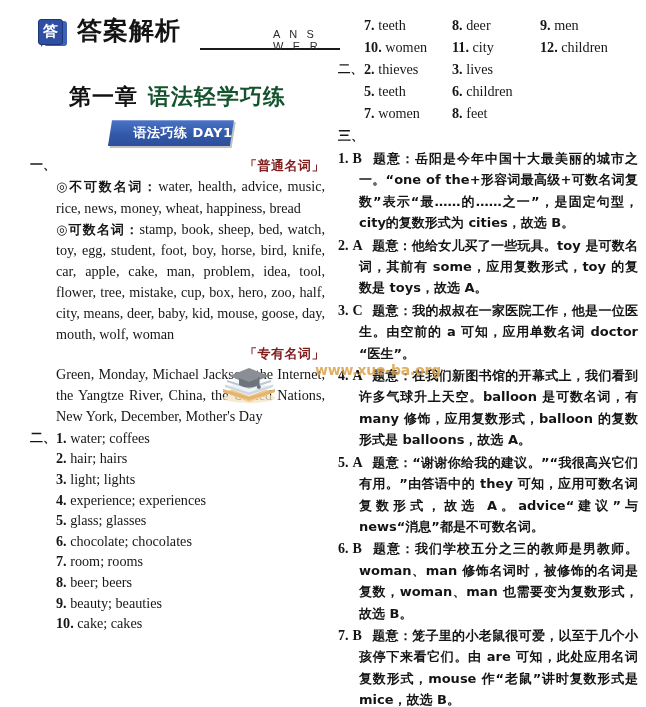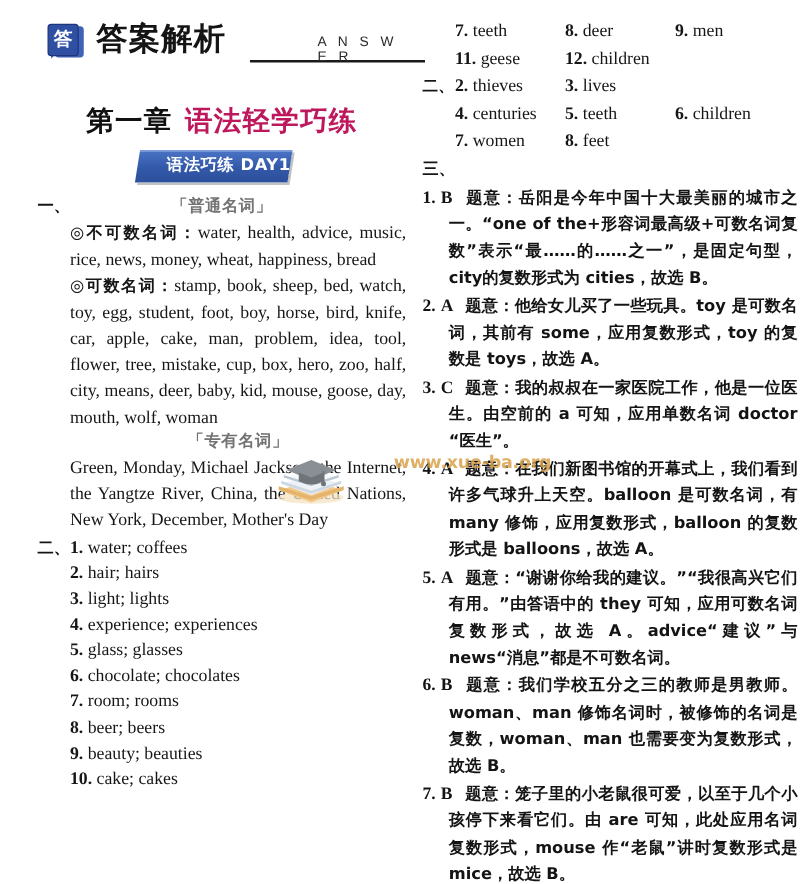--- a/index.html
+++ b/index.html
@@ -98,21 +98,21 @@
   .masthead-rule {
     position: absolute;
     left: 170px;
     top: 38px;
     width: 140px;
     height: 2px;
     background: #1a1a1a;
   }
   .masthead-sub {
     position: absolute;
-    left: 224px;
+    left: 243px;
     top: 18px;
     font-family: "Liberation Sans", sans-serif;
     font-size: 11px;
     letter-spacing: 3.2px;
     color: #2a2a2a;
   }
 
   .chapter-line {
     position: relative;
     text-align: center;
@@ -124,21 +124,21 @@
     font-family: "DejaVu Sans", sans-serif;
     font-weight: bold;
     font-size: 22px;
     color: #111111;
     letter-spacing: 1px;
   }
   .chapter-name {
     font-family: "DejaVu Sans", sans-serif;
     font-weight: bold;
     font-size: 22px;
-    color: #be185d;
+    color: #14532d;
     letter-spacing: 1px;
     margin-left: 10px;
   }
 
   .day-badge-wrap {
     position: relative;
     height: 34px;
     margin-top: 8px;
   }
   .day-badge {
@@ -175,25 +175,25 @@
   .sec-marker {
     position: absolute;
     left: 0;
     top: 0;
     font-family: "DejaVu Sans", sans-serif;
     font-size: 13px;
     font-weight: bold;
     color: #141414;
   }
   .subhead {
-    text-align: center;
-    font-family: "DejaVu Sans", sans-serif;
-    font-weight: bold;
-    font-size: 13px;
-    color: #737373;
+    text-align: right;
+    font-family: "DejaVu Sans", sans-serif;
+    font-weight: bold;
+    font-size: 13px;
+    color: #7f1d1d;
     letter-spacing: .5px;
     line-height: 20px;
   }
   .para {
     font-family: "Liberation Serif", serif;
     font-size: 14.2px;
     line-height: 20.8px;
     text-align: justify;
     text-justify: inter-word;
     color: #161616;
@@ -356,31 +356,31 @@
 
     <div id="answers-grid" style="margin-top:14px;">
         <div class="grid-row">
           <span class="marker"></span>
           <span class="cell"><span class="n">7. </span><span>teeth</span></span>
           <span class="cell"><span class="n">8. </span><span>deer</span></span>
           <span class="cell"><span class="n">9. </span><span>men</span></span>
         </div>
         <div class="grid-row">
           <span class="marker"></span>
-          <span class="cell"><span class="n">11. </span><span>geese</span></span>
+          <span class="cell"><span class="n">10. </span><span>women</span></span>
+          <span class="cell"><span class="n">11. </span><span>city</span></span>
           <span class="cell"><span class="n">12. </span><span>children</span></span>
         </div>
         <div class="grid-row">
           <span class="marker">二、</span>
           <span class="cell"><span class="n">2. </span><span>thieves</span></span>
           <span class="cell"><span class="n">3. </span><span>lives</span></span>
         </div>
         <div class="grid-row">
           <span class="marker"></span>
-          <span class="cell"><span class="n">4. </span><span>centuries</span></span>
           <span class="cell"><span class="n">5. </span><span>teeth</span></span>
           <span class="cell"><span class="n">6. </span><span>children</span></span>
         </div>
         <div class="grid-row">
           <span class="marker"></span>
           <span class="cell"><span class="n">7. </span><span>women</span></span>
           <span class="cell"><span class="n">8. </span><span>feet</span></span>
           <span class="cell"><span></span></span>
         </div>
       </div>

